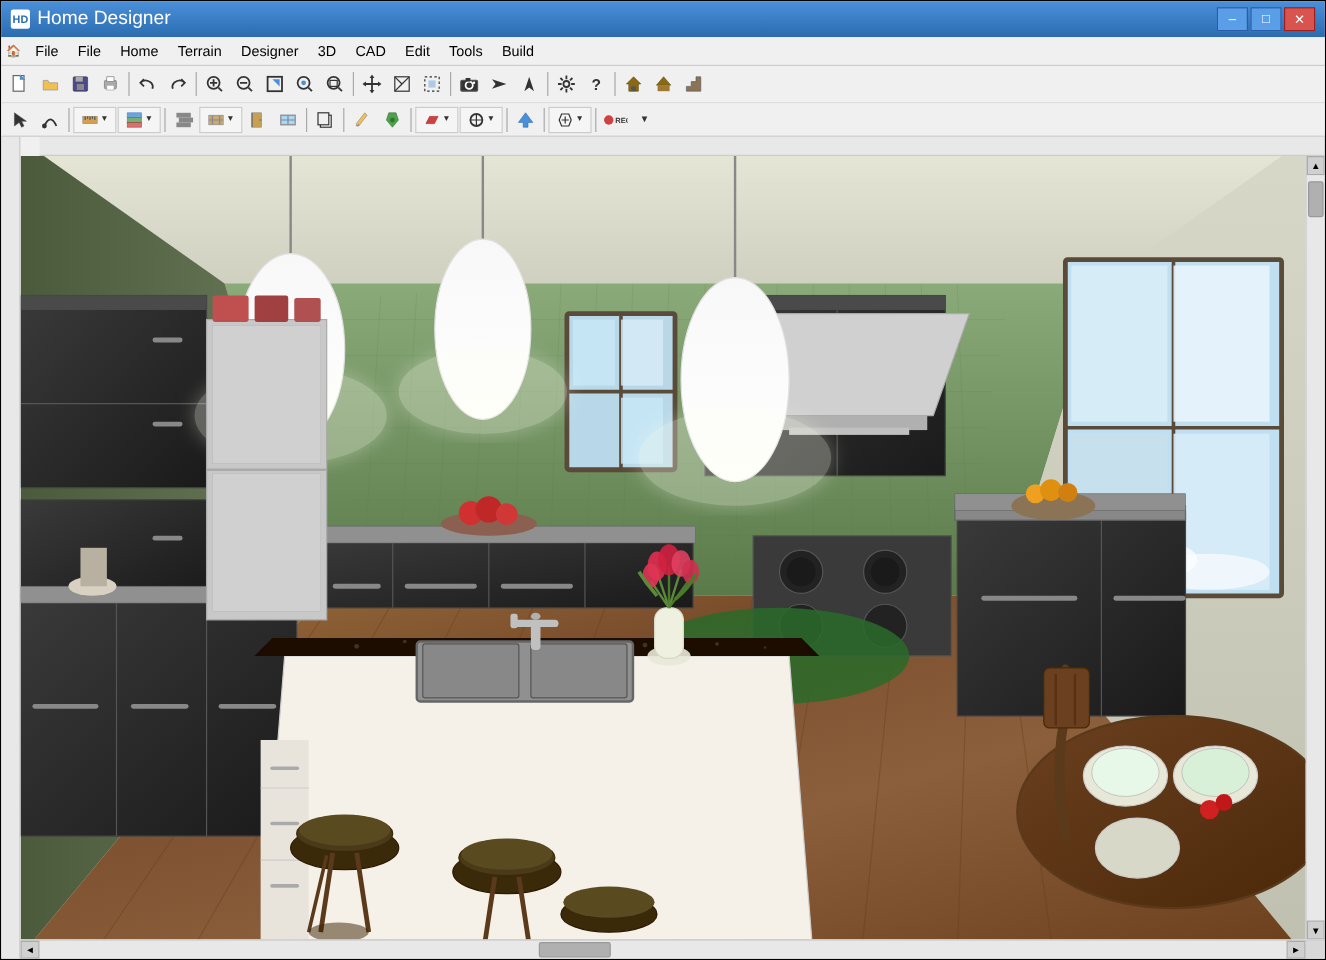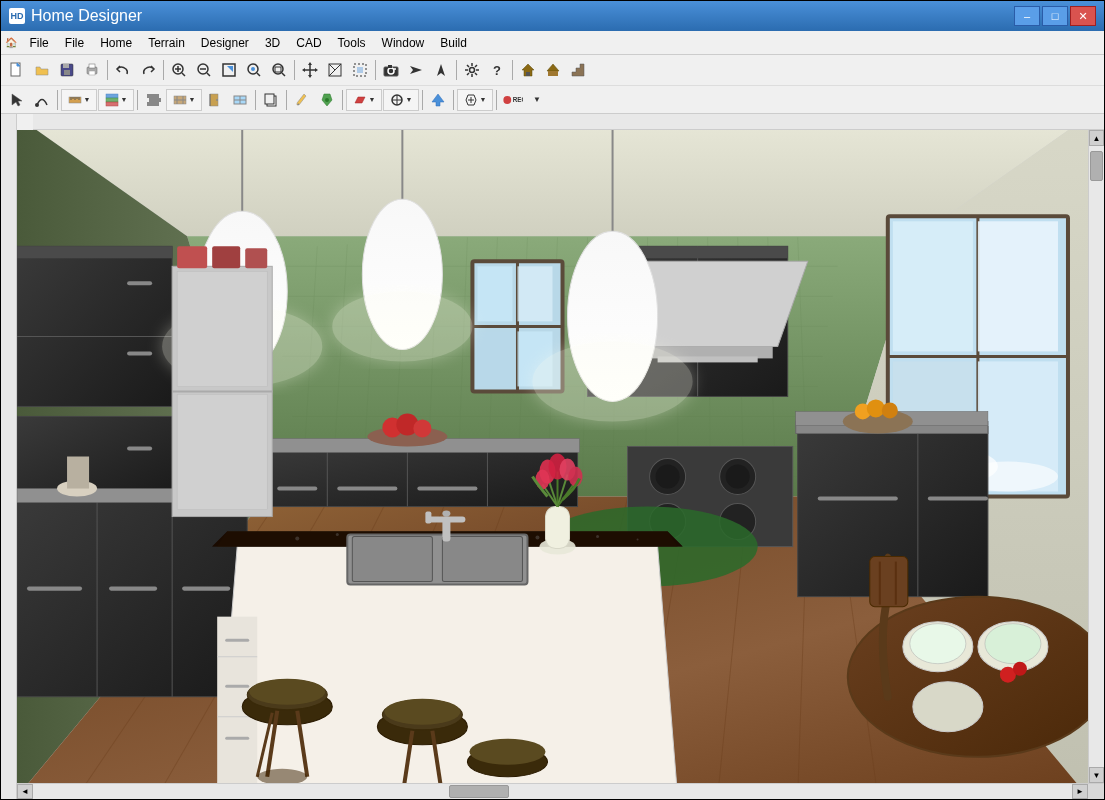--- a/index.html
+++ b/index.html
@@ -303,22 +303,22 @@
   <div class="menu-bar">
 
     <span style="font-size:10px;margin-right:4px;color:#666">🏠</span>
     <div class="menu-item">File</div>
     <div class="menu-item">File</div>
     <div class="menu-item">Home</div>
     <div class="menu-item">Terrain</div>
     <div class="menu-item">Designer</div>
     <div class="menu-item">3D</div>
     <div class="menu-item">CAD</div>
+    <div class="menu-item">Edit</div>
     <div class="menu-item">Tools</div>
-    <div class="menu-item">Window</div>
     <div class="menu-item">Build</div>
   </div>
 
   <div class="toolbar-container">
     <div class="toolbar">
 
       <div class="tb-btn" title="New">
         <svg width="16" height="16" viewBox="0 0 16 16">
             <rect x="2" y="1" width="9" height="13" fill="white" stroke="#666" stroke-width="1"></rect>
             <polygon points="8,1 11,4 8,4" fill="#4a90d9" stroke="#4a90d9"></polygon>

